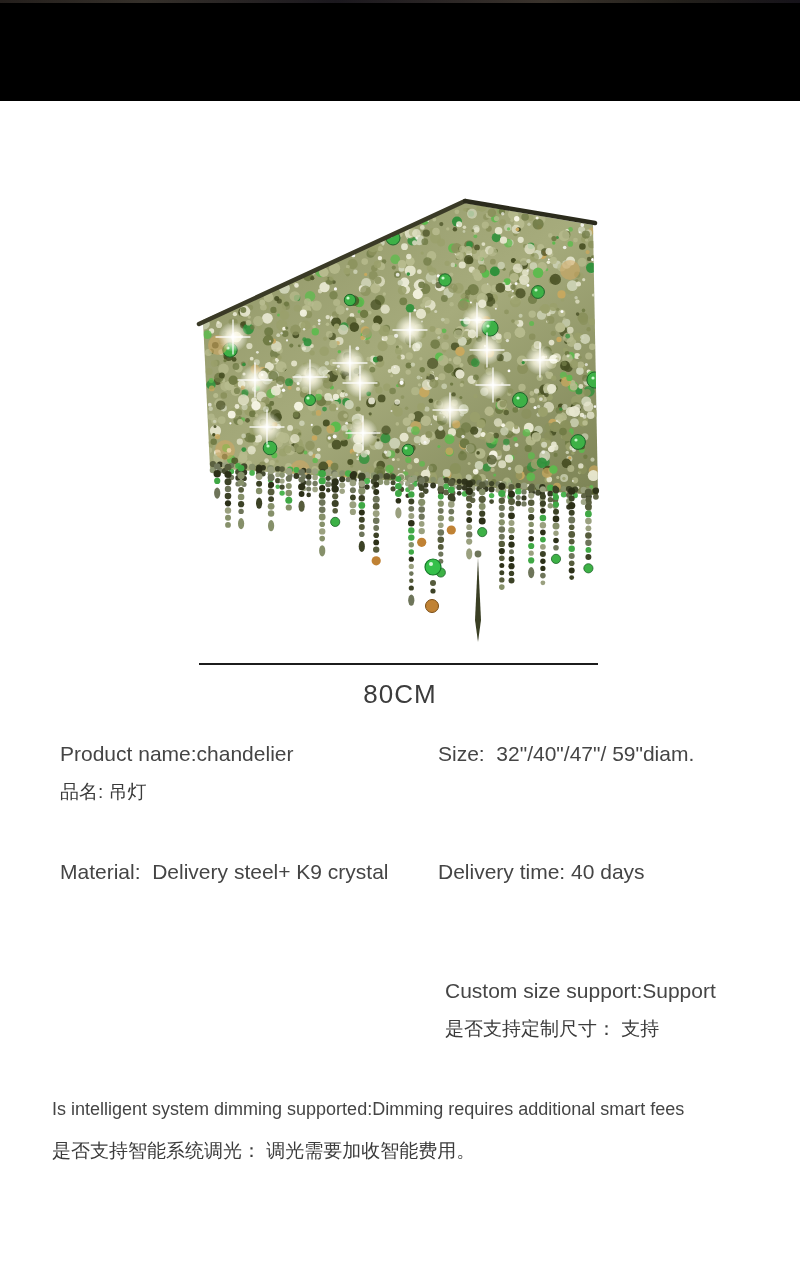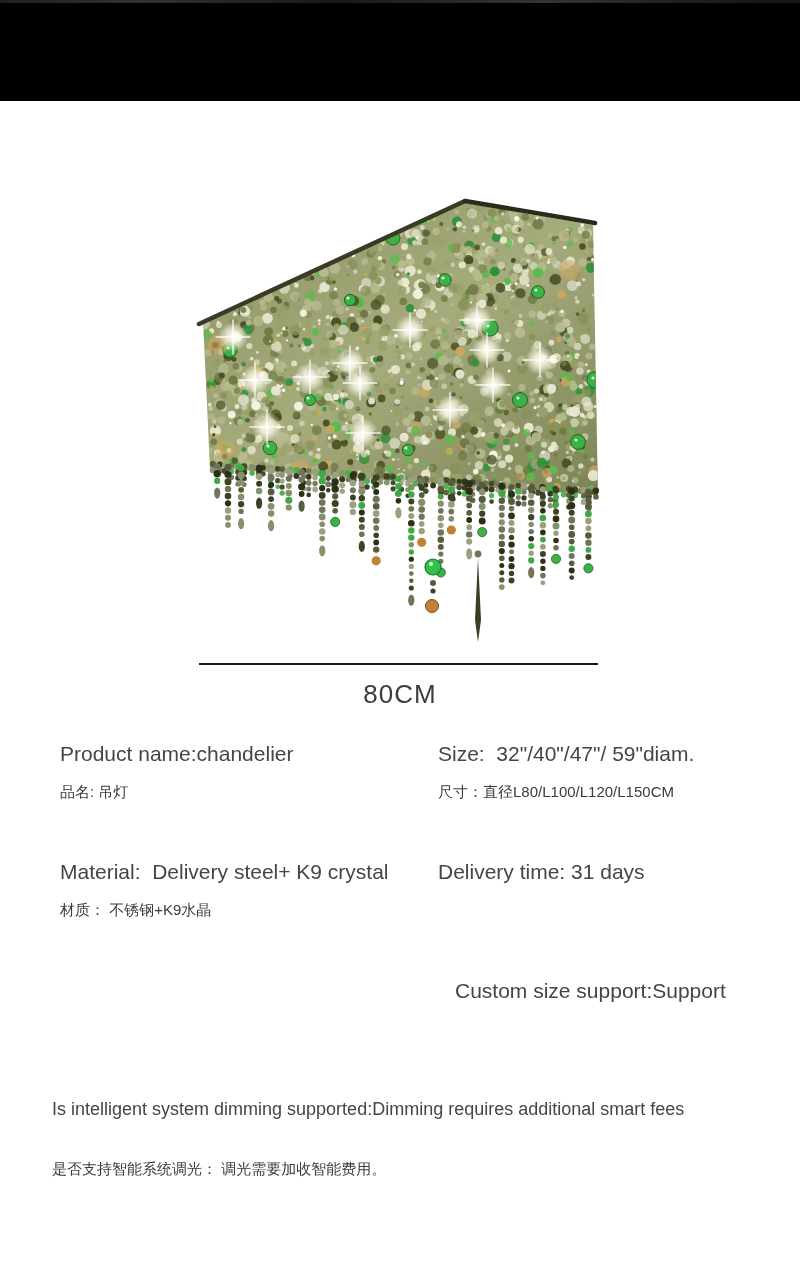--- a/index.html
+++ b/index.html
@@ -7,24 +7,24 @@
         font-family:"Liberation Sans","DejaVu Sans",sans-serif;padding-left:11px;}
   .header-band{position:absolute;left:0;top:0;width:800px;height:101px;background:#000000;}
   .header-sliver{position:absolute;left:0;top:0;width:800px;height:3px;
         background:linear-gradient(90deg,#241f1c,#35302a 18%,#1b181e 42%,#3a332c 68%,#23201b 85%,#16131a);}
   .chandelier{position:absolute;left:150px;top:150px;width:500px;height:520px;}
   .dim-line{position:absolute;left:199px;top:663px;width:399px;height:2px;background:#1c1c1c;}
   .dim-label{position:absolute;left:150px;top:679px;width:500px;text-align:center;
         font-size:26px;line-height:30px;color:#3c3c3c;letter-spacing:1px;}
   .spec{position:absolute;}
   .spec .en{font-size:21px;line-height:24px;color:#454545;white-space:pre;}
-  .spec .zh{font-size:15px;line-height:24px;color:#3b3b3b;margin-top:14px;white-space:pre;}
+  .spec .zh{font-size:19px;line-height:24px;color:#3b3b3b;margin-top:14px;white-space:pre;}
   .spec.condensed .en{font-size:17px;}
   .spec.footnote .en{font-size:18px;}
-  .spec.footnote .zh{margin-top:36px;}
+  .spec.footnote .zh{margin-top:18px;}
 </style>
 </head>
 <body>
 
 <div class="page">
 
   <div class="header-band">
     <div class="header-sliver"></div>
   </div>
 
@@ -1880,35 +1880,34 @@
   <div class="dim-line"></div>
   <div class="dim-label">80CM</div>
 
   <div class="spec" style="left:60px;top:742px">
     <div class="en">Product name:chandelier</div>
     <div class="zh">品名: 吊灯</div>
   </div>
 
   <div class="spec" style="left:438px;top:742px">
     <div class="en">Size:  32"/40"/47"/ 59"diam.</div>
-    <div class="zh">尺寸：直径L80/L100/L120/L150CM</div>
   </div>
 
   <div class="spec" style="left:60px;top:860px">
     <div class="en">Material:  Delivery steel+ K9 crystal</div>
-    <div class="zh">材质： 不锈钢+K9水晶</div>
   </div>
 
   <div class="spec" style="left:438px;top:860px">
-    <div class="en">Delivery time: 31 days</div>
+    <div class="en">Delivery time: 40 days</div>
   </div>
 
 
-  <div class="spec" style="left:455px;top:979px">
+  <div class="spec" style="left:445px;top:979px">
     <div class="en">Custom size support:Support</div>
+    <div class="zh">是否支持定制尺寸： 支持</div>
   </div>
 
   <div class="spec footnote" style="left:52px;top:1097px">
     <div class="en">Is intelligent system dimming supported:Dimming requires additional smart fees</div>
     <div class="zh">是否支持智能系统调光： 调光需要加收智能费用。</div>
   </div>
 
 </div>
 
 </body></html>

